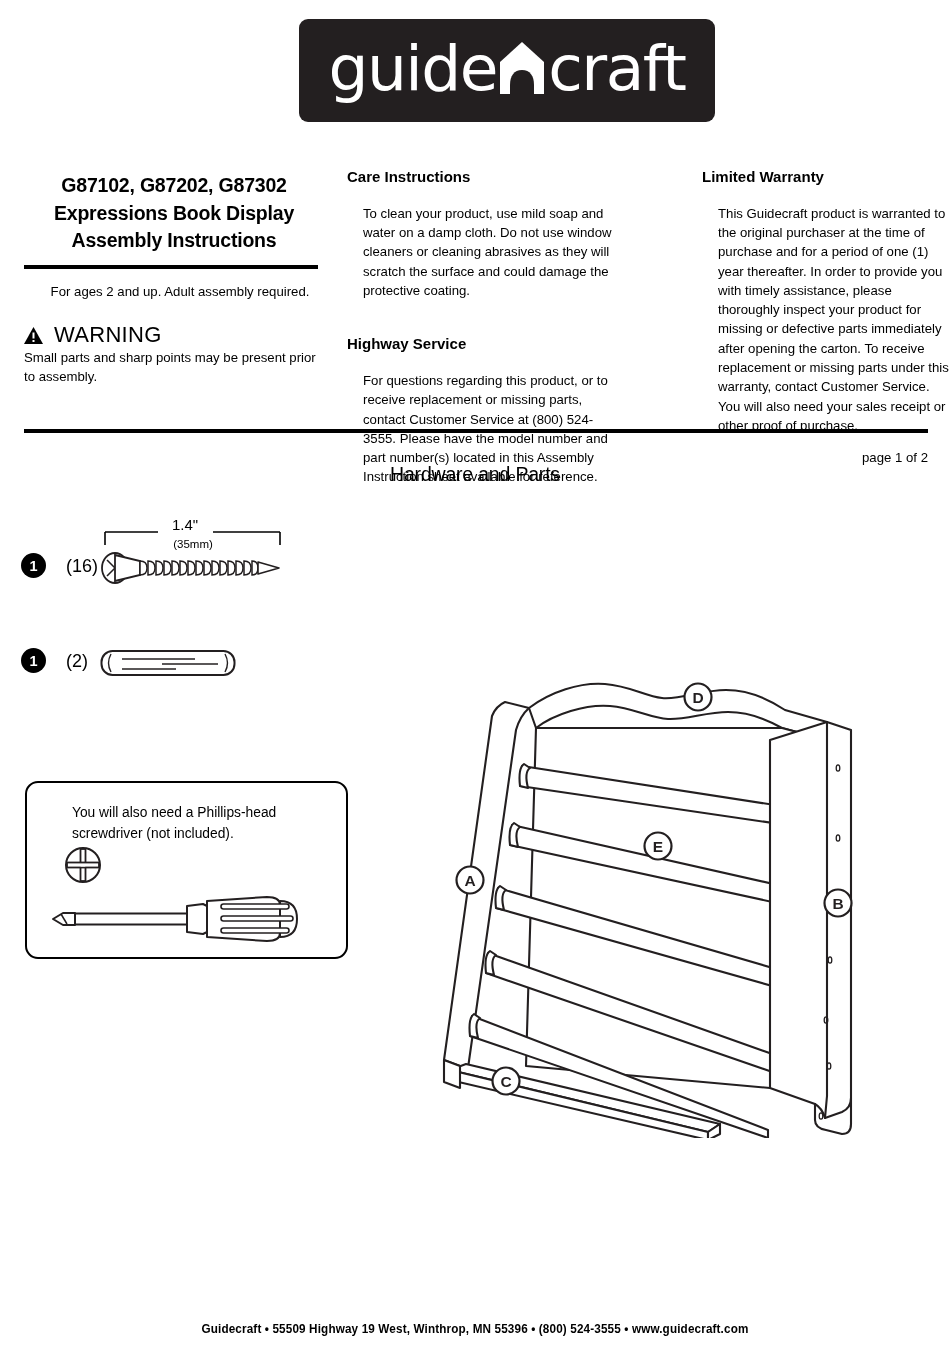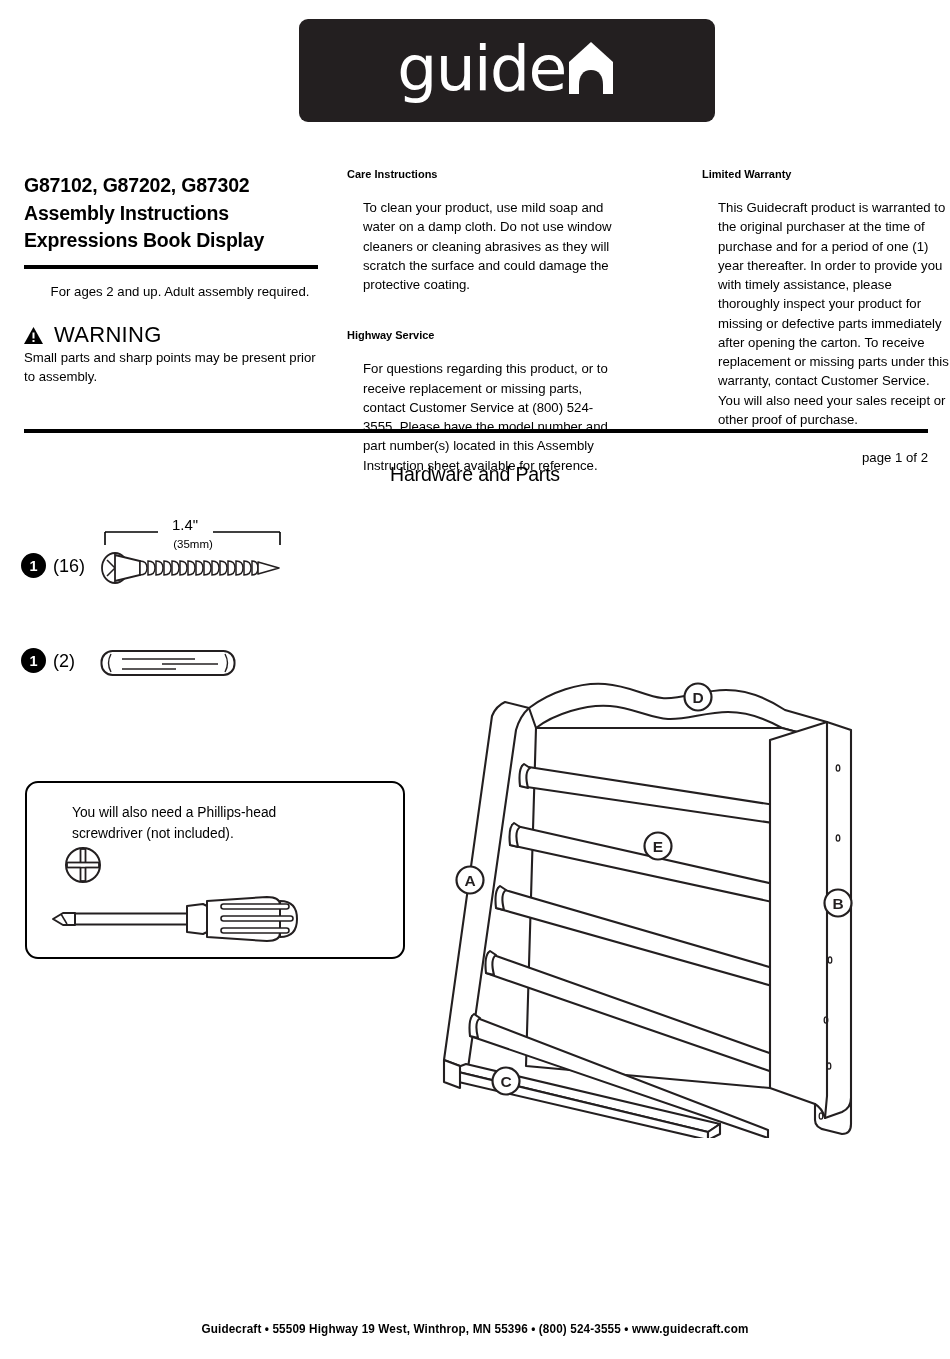--- a/index.html
+++ b/index.html
@@ -59,20 +59,21 @@
     position: absolute;
     left: 24px;
     top: 172px;
     width: 300px;
   }
   .doc-title {
     font-size: 19.5px;
     font-weight: bold;
     line-height: 1.42;
     letter-spacing: -0.2px;
+    text-align: center;
   }
   .title-rule {
     position: absolute;
     left: 24px;
     top: 265px;
     width: 294px;
     height: 3.5px;
     background: #000;
   }
   .ages-line {
@@ -115,21 +116,21 @@
 
   
   .col {
     position: absolute;
     font-size: 13.2px;
     line-height: 1.46;
   }
   .col-care  { left: 347px; top: 166px; width: 288px; }
   .col-warr  { left: 702px; top: 166px; width: 265px; }
   .col h3 {
-    font-size: 11px;
+    font-size: 15px;
     font-weight: bold;
     margin: 0 0 1px 0;
     line-height: 1.46;
   }
   .col p { margin: 16px; }
   .col .spacer { height: 17px; }
 
   
   .main-rule {
     position: absolute;
@@ -176,34 +177,34 @@
     color: #fff;
     font-size: 14.5px;
     font-weight: bold;
     display: flex;
     align-items: center;
     justify-content: center;
     flex: 0 0 auto;
   }
   .qty {
     font-size: 18px;
-    margin-left: 7px;
+    margin-left: 20px;
     line-height: 1;
   }
 
   .screw-art { position: absolute; left: 100px; top: 548px; }
   .dim-art   { position: absolute; left: 103px; top: 517px; }
   .bar-art   { position: absolute; left: 100px; top: 648px; }
 
   
   .tool-box {
     position: absolute;
     left: 25px;
     top: 781px;
-    width: 380px;
+    width: 323px;
     height: 178px;
     border: 2.2px solid #000;
     border-radius: 13px;
     box-sizing: border-box;
   }
   .tool-text {
     position: absolute;
     left: 45px;
     top: 20px;
     width: 262px;
@@ -244,27 +245,28 @@
 
 <div class="logo-wrap">
   <div class="logo-inner">
     <span class="logo-text">guide</span>
     <span class="logo-house">
       <svg width="48" height="56" viewBox="0 0 48 56">
         <path d="M24 2 L46 22 L46 54 L2 54 L2 22 Z" fill="#ffffff"></path>
         <path d="M24 30 C16 30 12 36 12 45 L12 54 L36 54 L36 45 C36 36 32 30 24 30 Z" fill="#231f20"></path>
       </svg>
     </span>
+    <span class="logo-text">craft</span>
   </div>
 </div>
 
 <div class="title-block">
   <div class="doc-title">G87102, G87202, G87302</div>
+  <div class="doc-title">Expressions Book Display</div>
   <div class="doc-title">Assembly Instructions</div>
-  <div class="doc-title">Expressions Book Display</div>
 </div>
 <div class="title-rule"></div>
 
 <div class="ages-line">For ages 2 and up. Adult assembly required.</div>
 
 <div class="warning-row">
   <span class="warn-tri">
     <svg width="19" height="17" viewBox="0 0 19 17">
       <path d="M9.5 0 L19 17 L0 17 Z" fill="#000"></path>
       <rect x="8.5" y="5.5" width="2" height="6" fill="#fff"></rect>

